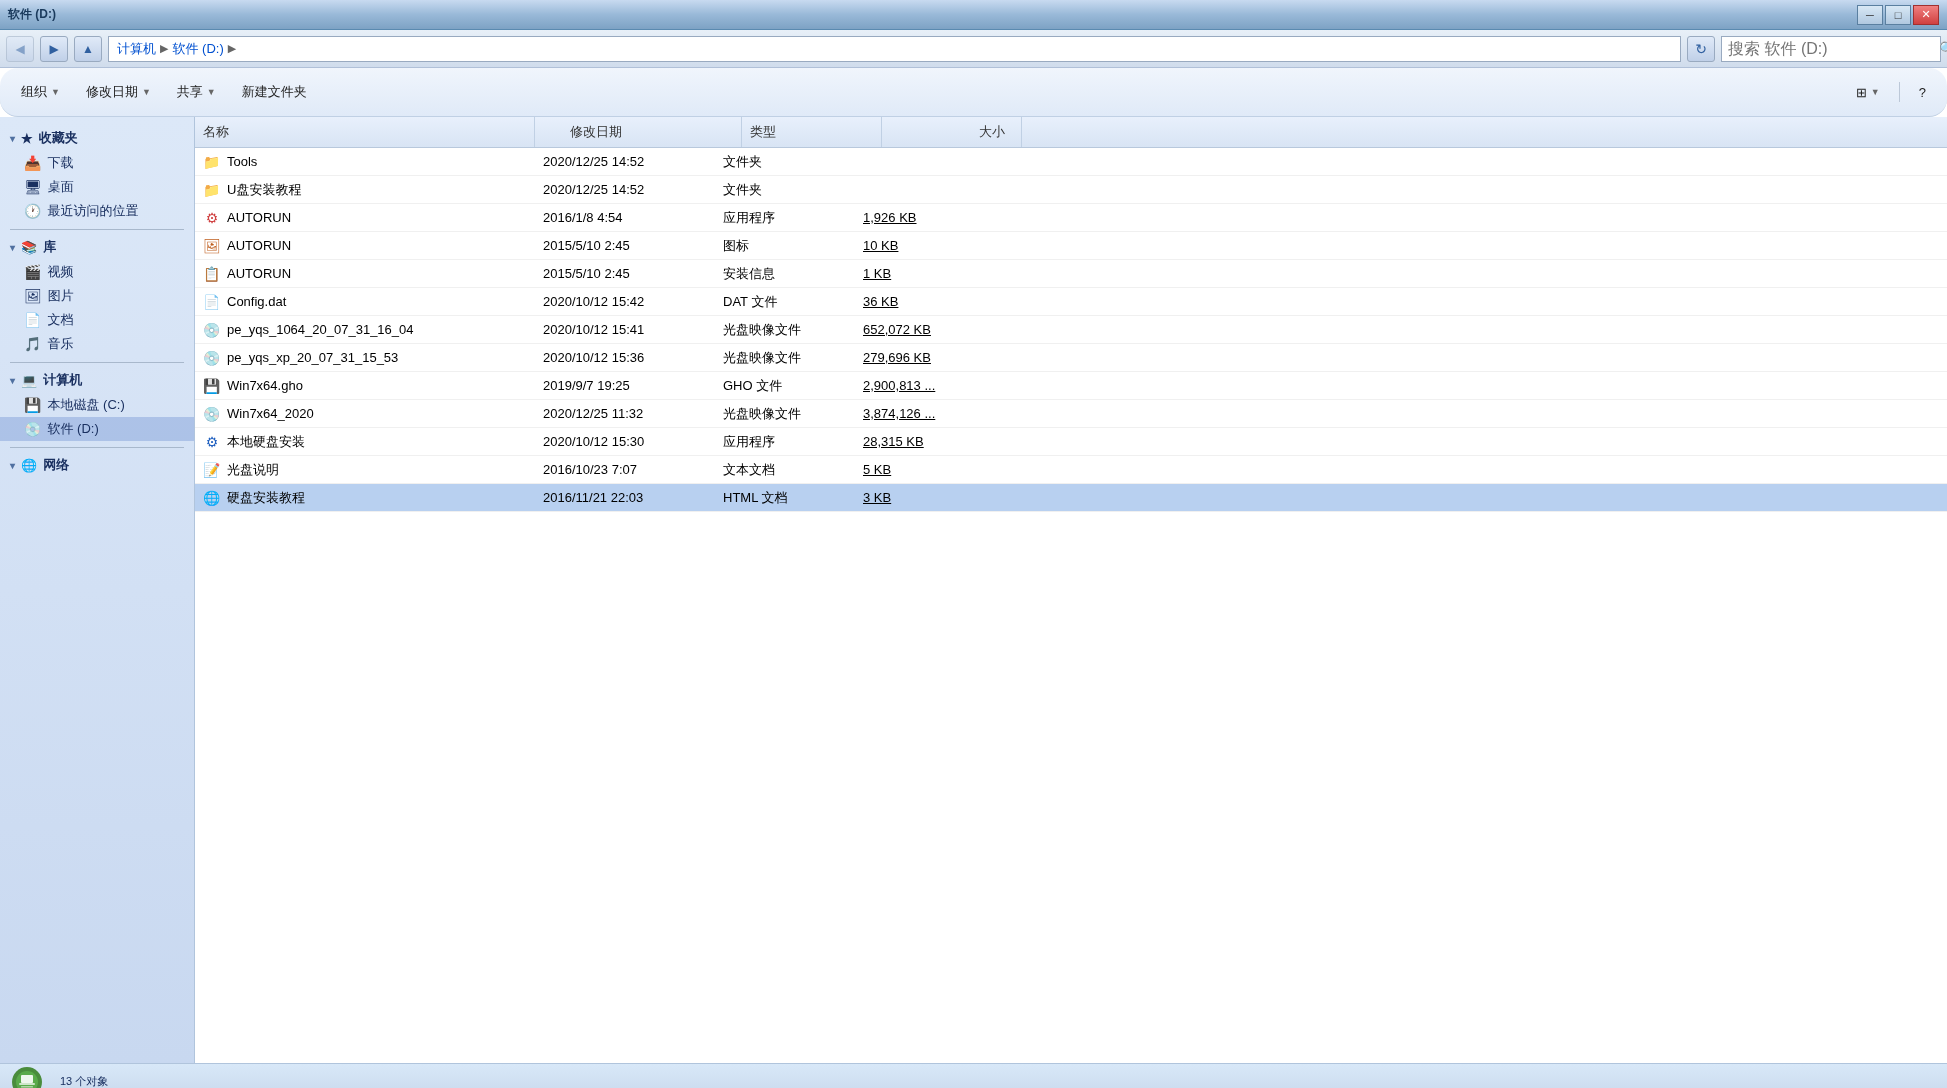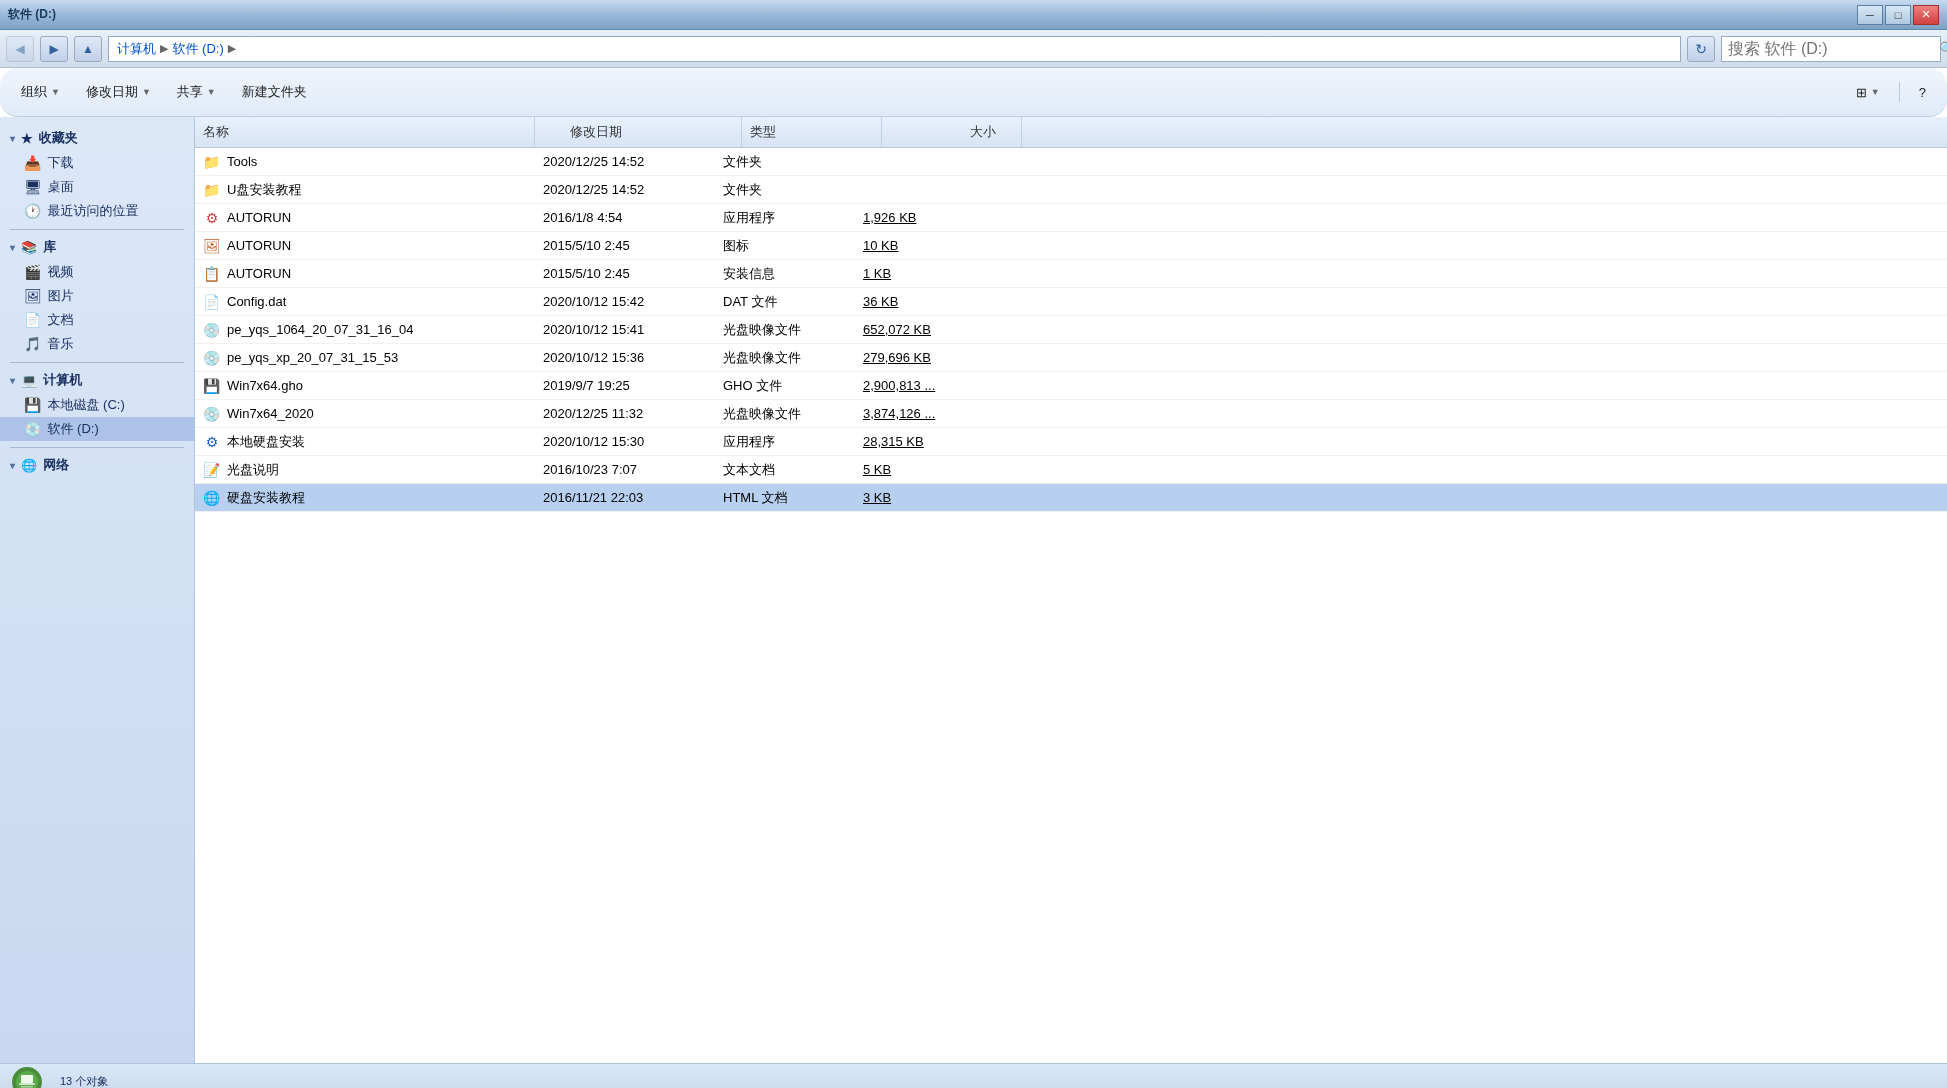--- a/index.html
+++ b/index.html
@@ -230,21 +230,21 @@
       font-size: 13px;
       color: #333;
       border-right: 1px solid #c0d0e4;
       cursor: pointer;
       user-select: none;
       white-space: nowrap;
     }
     .col-name { width: 340px; }
     .col-date { width: 180px; margin-left: 27px; }
     .col-type { width: 140px; }
-    .col-size { width: 140px; text-align: right; padding-right: 25px; }
+    .col-size { width: 140px; text-align: right; padding-right: 16px; }
 
     
     .file-row {
       display: flex;
       align-items: center;
       border-bottom: 1px solid #f0f0f0;
       min-height: 28px;
     }
     .file-row.selected { background: #b8d0f0; }
     .file-cell {

